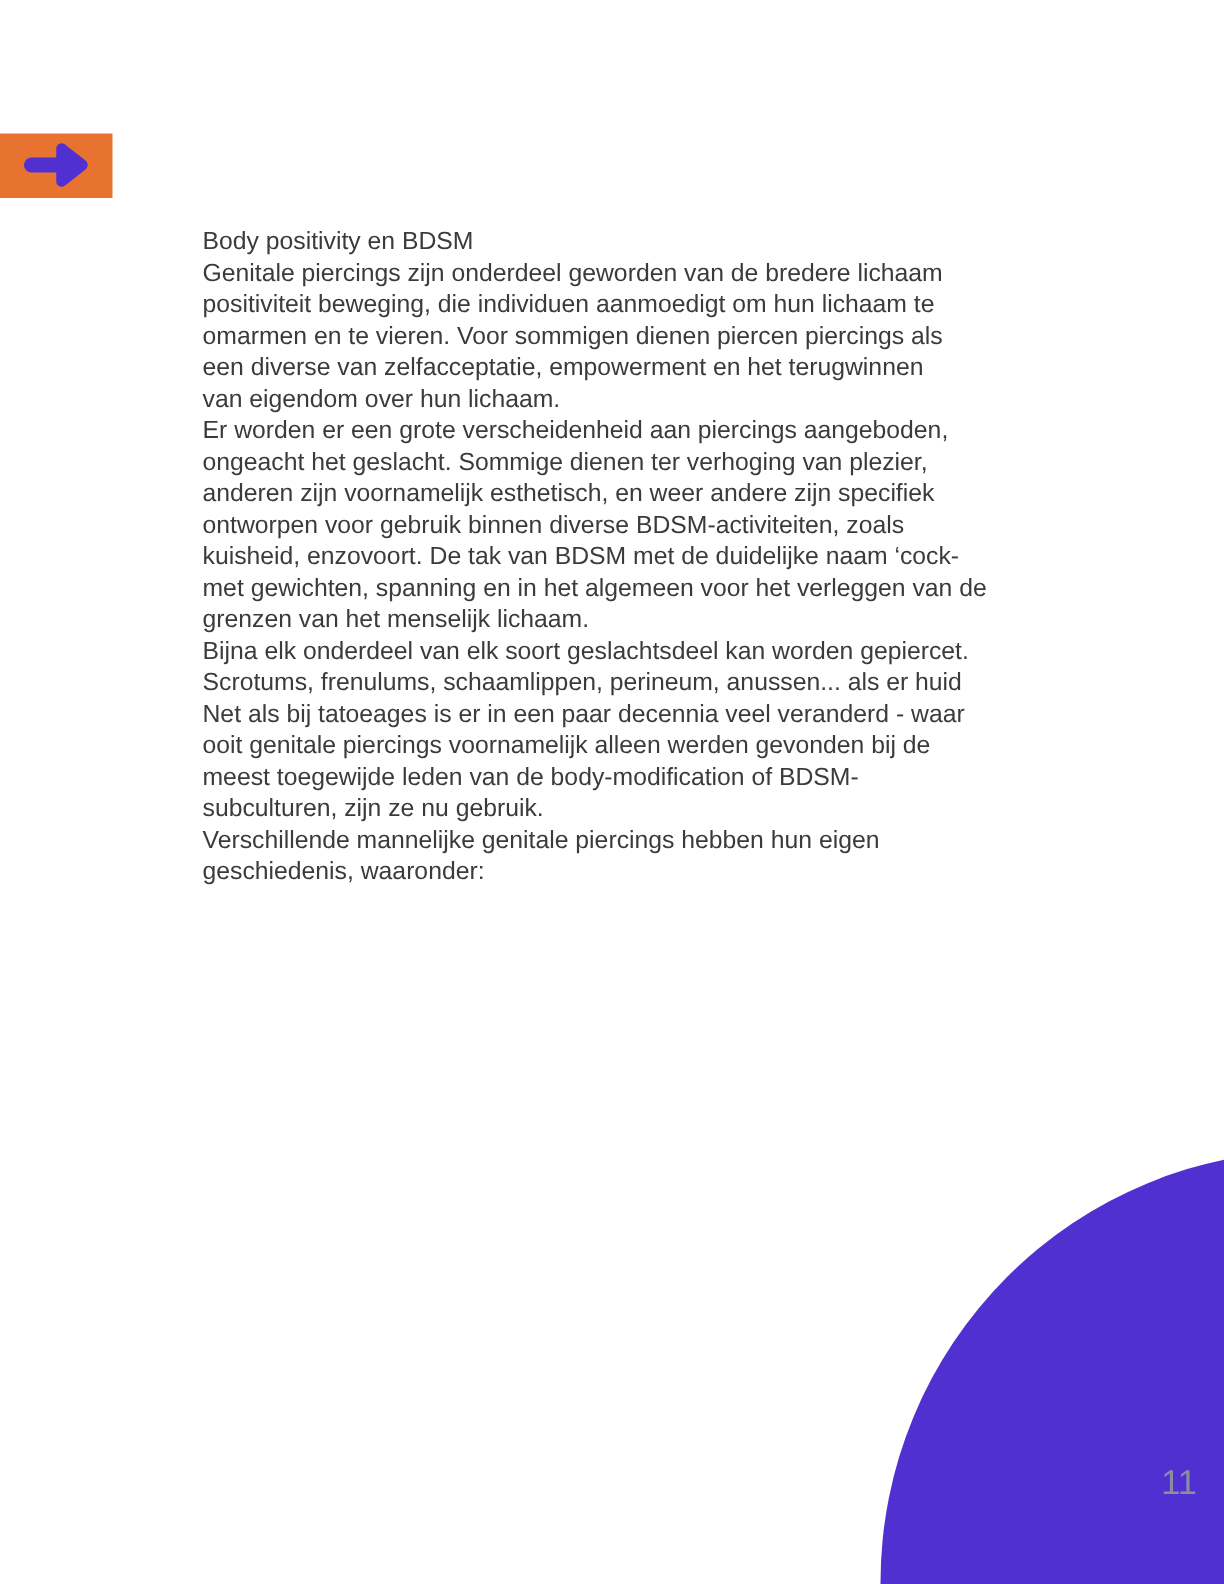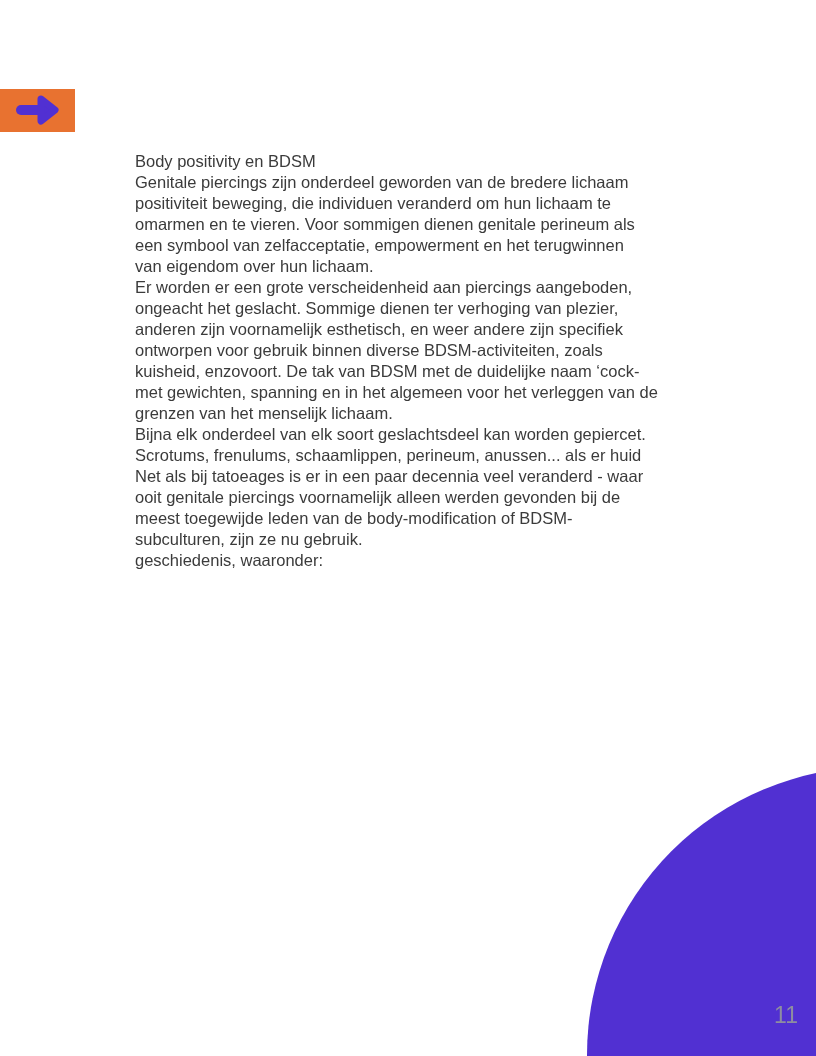--- a/index.html
+++ b/index.html
@@ -47,21 +47,21 @@
     position: absolute;
     left: 587px;
     top: 767px;
     width: 576px;
     height: 576px;
     border-radius: 50%;
     background: var(--accent-purple, #5130d2);
   }
   .page-number {
     position: absolute;
-    top: 1001px;
+    top: 974px;
     right: 18px;
     font-size: 23px;
     line-height: 28px;
     color: var(--page-number-color, #8e8da0);
   }
 </style>
 </head>
 <body>
 
 <div class="page">
@@ -70,37 +70,38 @@
     <svg class="arrow-svg" viewBox="0 0 48 36">
       <line x1="7" y1="18" x2="27" y2="18" stroke="#5130d2" stroke-width="10" stroke-linecap="round"></line>
       <path d="M27 7 L41 18 L27 29 Z" fill="#5130d2" stroke="#5130d2" stroke-width="7" stroke-linejoin="round"></path>
     </svg>
   </div>
 
   <div class="textblock">
     <div class="line">Body positivity en BDSM</div>
     <div>
         <div class="line">Genitale piercings zijn onderdeel geworden van de bredere lichaam</div>
-        <div class="line">positiviteit beweging, die individuen veranderd om hun lichaam te</div>
-        <div class="line">omarmen en te vieren. Voor sommigen dienen genitale perineum als</div>
-        <div class="line">een symbool van zelfacceptatie, empowerment en het terugwinnen</div>
+        <div class="line">positiviteit beweging, die individuen aanmoedigt om hun lichaam te</div>
+        <div class="line">omarmen en te vieren. Voor sommigen dienen piercen piercings als</div>
+        <div class="line">een diverse van zelfacceptatie, empowerment en het terugwinnen</div>
         <div class="line">van eigendom over hun lichaam.</div>
         <div class="line">Er worden er een grote verscheidenheid aan piercings aangeboden,</div>
         <div class="line">ongeacht het geslacht. Sommige dienen ter verhoging van plezier,</div>
         <div class="line">anderen zijn voornamelijk esthetisch, en weer andere zijn specifiek</div>
         <div class="line">ontworpen voor gebruik binnen diverse BDSM-activiteiten, zoals</div>
         <div class="line">kuisheid, enzovoort. De tak van BDSM met de duidelijke naam ‘cock-</div>
         <div class="line">met gewichten, spanning en in het algemeen voor het verleggen van de</div>
         <div class="line">grenzen van het menselijk lichaam.</div>
         <div class="line">Bijna elk onderdeel van elk soort geslachtsdeel kan worden gepiercet.</div>
         <div class="line">Scrotums, frenulums, schaamlippen, perineum, anussen... als er huid</div>
         <div class="line">Net als bij tatoeages is er in een paar decennia veel veranderd - waar</div>
         <div class="line">ooit genitale piercings voornamelijk alleen werden gevonden bij de</div>
         <div class="line">meest toegewijde leden van de body-modification of BDSM-</div>
         <div class="line">subculturen, zijn ze nu gebruik.</div>
+        <div class="line">Verschillende mannelijke genitale piercings hebben hun eigen</div>
         <div class="line">geschiedenis, waaronder:</div>
       </div>
   </div>
 
   <div class="circle"></div>
 
   <div class="page-number">11</div>
 
 </div>
 

